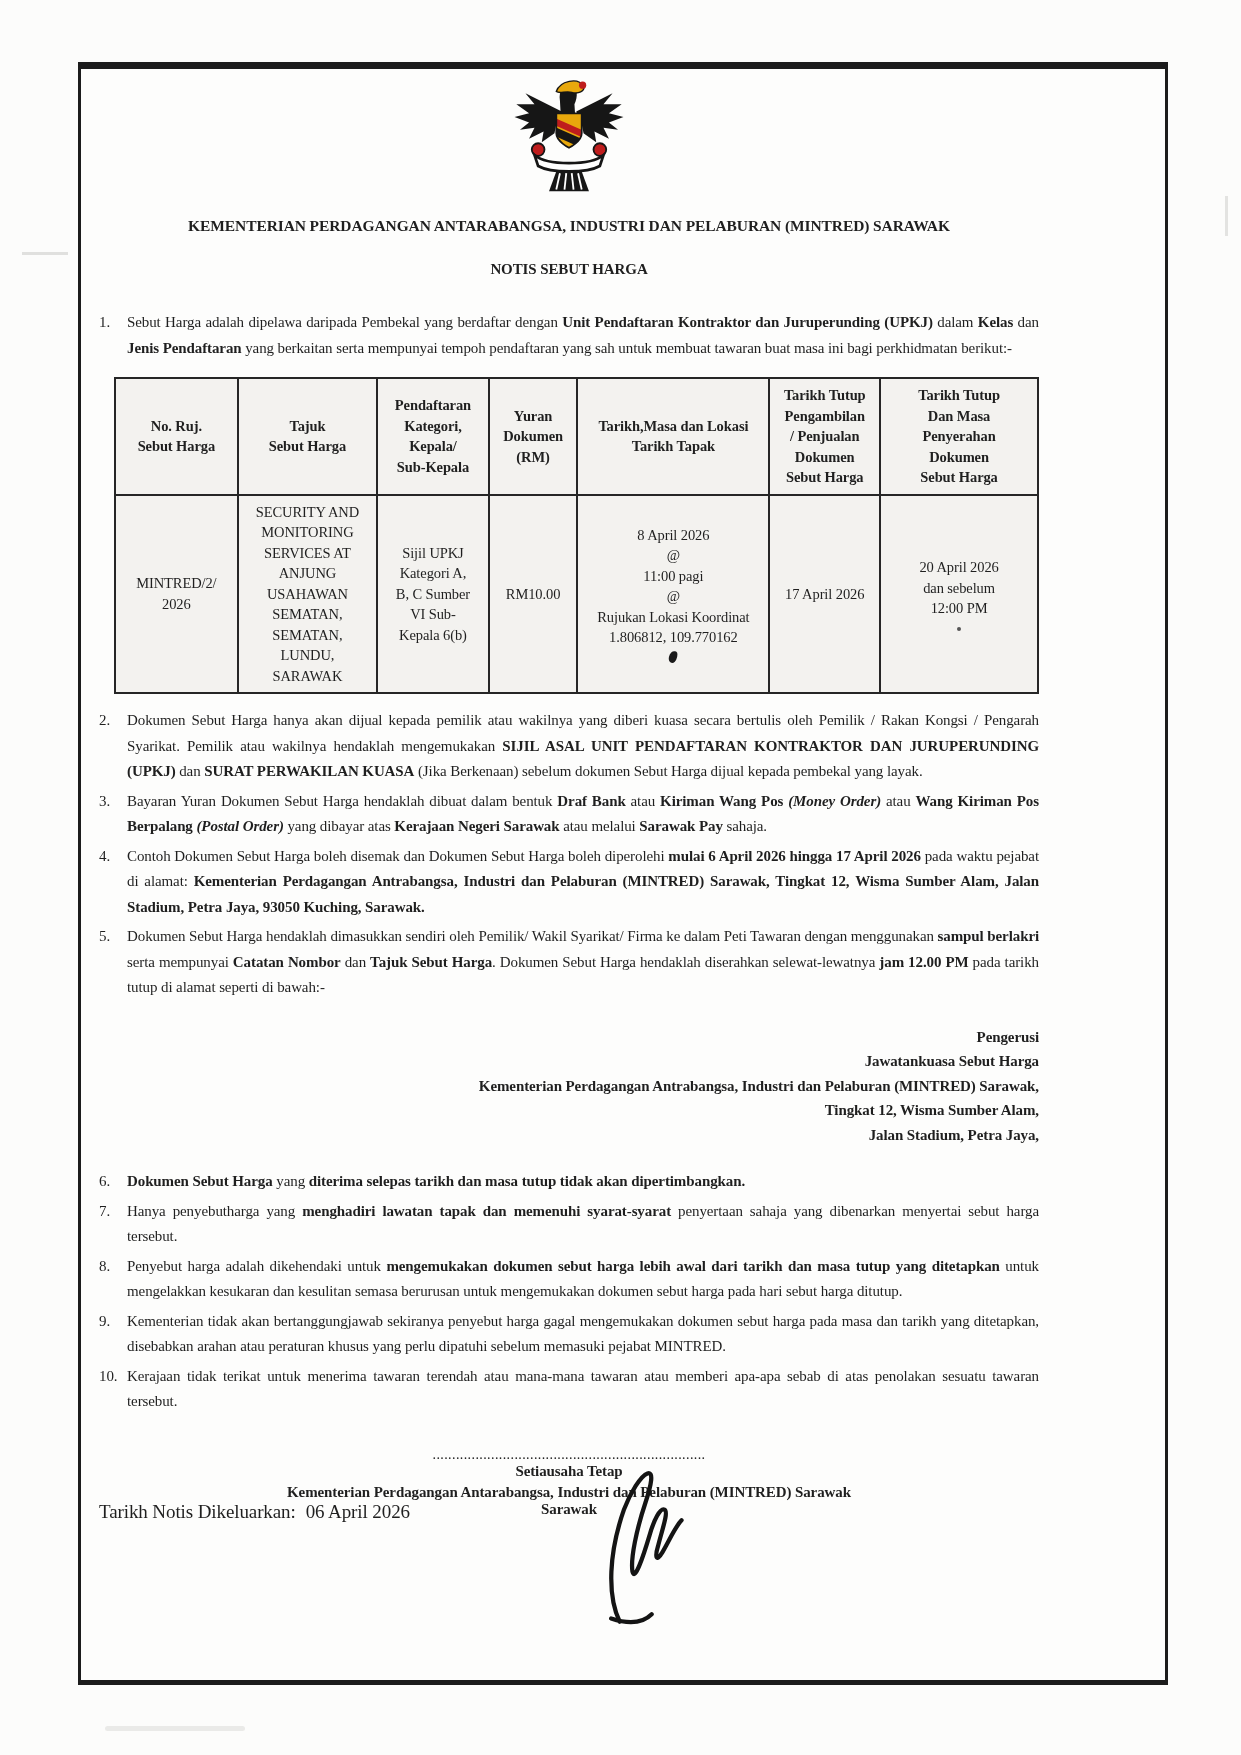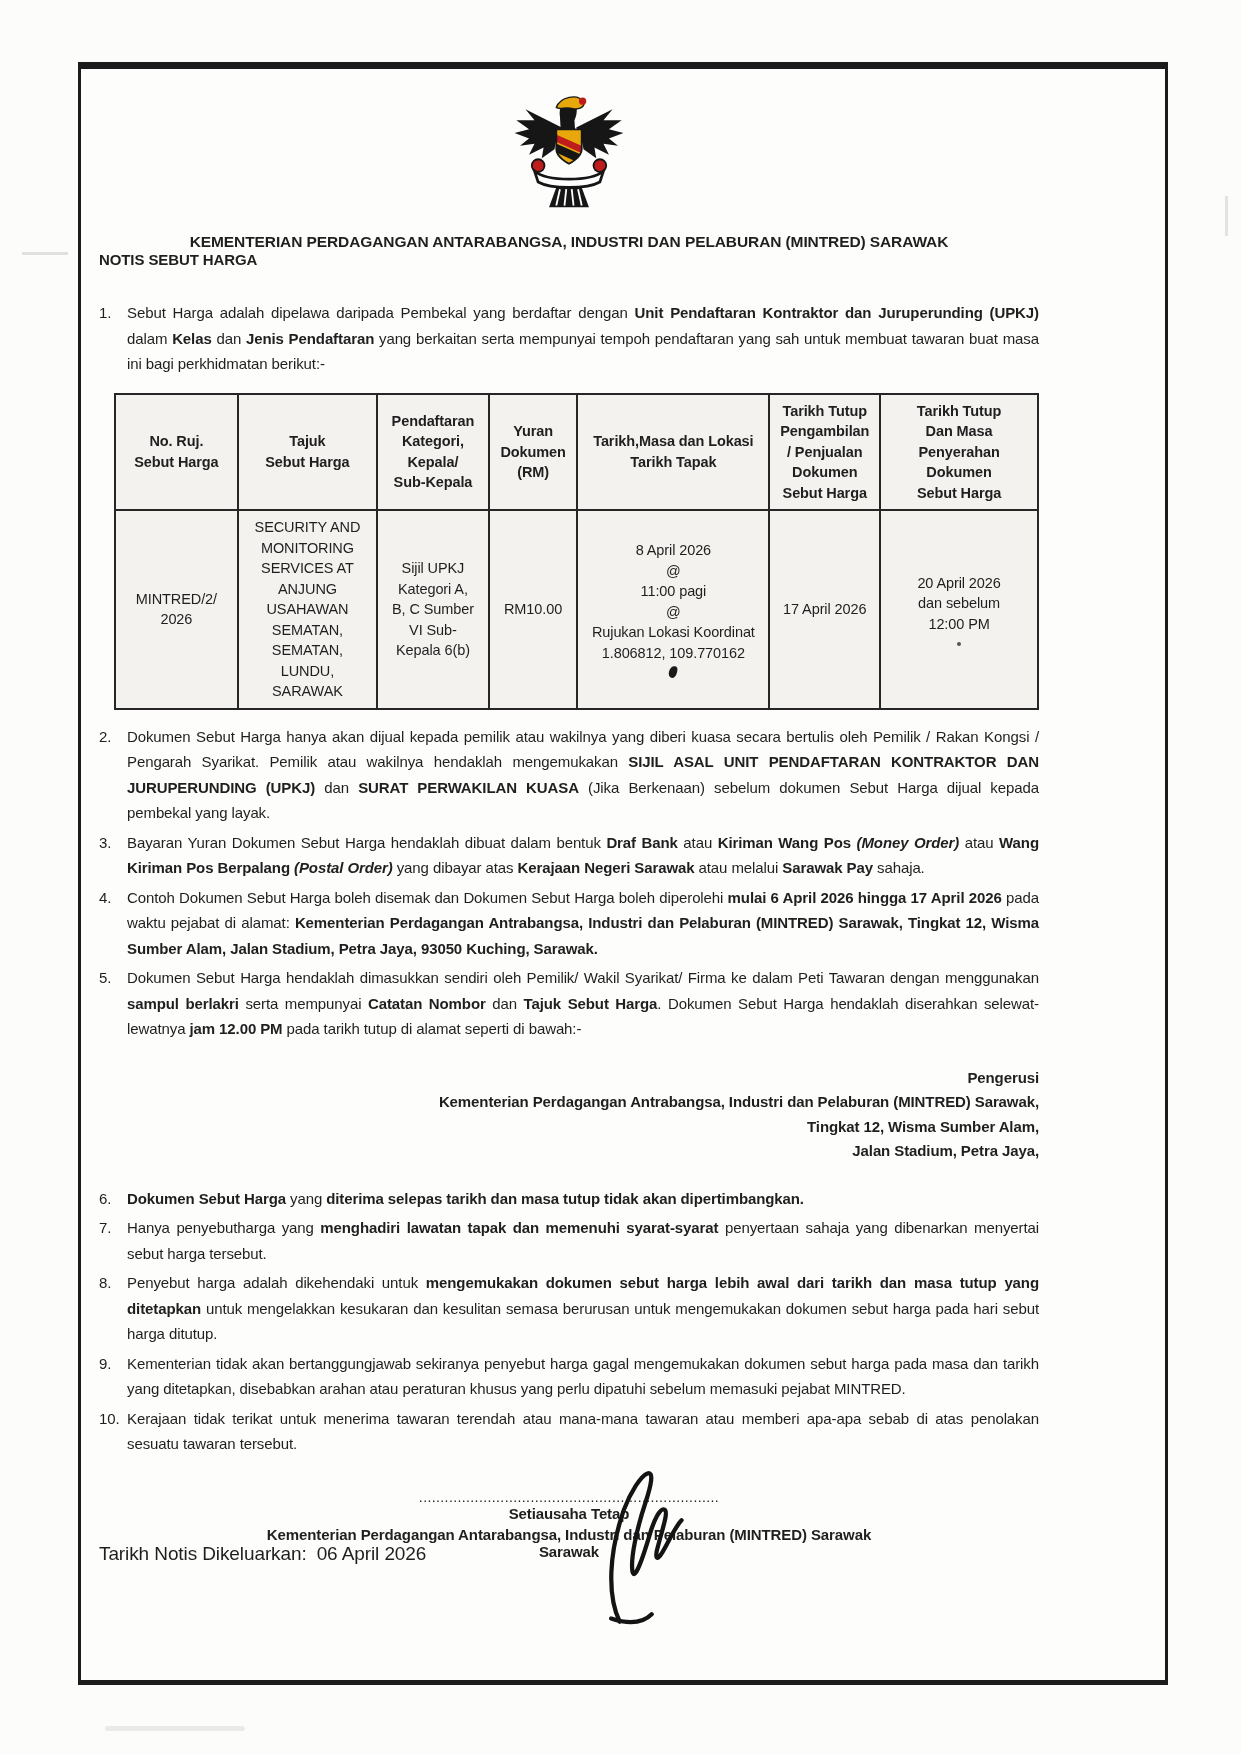--- a/index.html
+++ b/index.html
@@ -16,26 +16,27 @@
     width:1090px; height:1623px;
     box-sizing:border-box;
     border:3px solid #1c1c1c;
     border-top-width:7px;
     border-bottom-width:5px;
     background:#fdfdfc;
   }
   .content {
     box-sizing:border-box;
     height:100%;
-    padding:20px 126px 0 18px;
+    padding:4px 126px 0 18px;
     letter-spacing:-0.1px;
+    font-family:Liberation Serif, serif;
   }
   .crest-wrap { text-align:center; margin-top:4px; }
   .title1 { text-align:center; font-weight:bold; font-size:15.5px; margin-top:18px; }
-  .title2 { text-align:left; font-weight:bold; font-size:15px; }
+  .title2 { text-align:center; font-weight:bold; font-size:15px; margin-top:26px; }
   .list { margin-top:32px; }
   .list-item { display:flex; font-size:15px; line-height:25.5px; text-align:justify; margin-bottom:4px; }
   .list-item .num { width:28px; flex:0 0 28px; }
   .list-item .item-body { flex:1; }
   .b { font-weight:bold; }
   .i { font-style:italic; }
 
   table.notice {
     border-collapse:collapse;
     margin:16px 0 14px 15px;
@@ -252,20 +253,21 @@
           <span class="item-body"><span>Contoh Dokumen Sebut Harga boleh disemak dan Dokumen Sebut Harga boleh diperolehi </span><span class="b">mulai 6 April 2026 hingga 17 April 2026</span><span> pada waktu pejabat di alamat: </span><span class="b">Kementerian Perdagangan Antrabangsa, Industri dan Pelaburan (MINTRED) Sarawak, Tingkat 12, Wisma Sumber Alam, Jalan Stadium, Petra Jaya, 93050 Kuching, Sarawak.</span></span>
         </div>
         <div class="list-item">
           <span class="num">5.</span>
           <span class="item-body"><span>Dokumen Sebut Harga hendaklah dimasukkan sendiri oleh Pemilik/ Wakil Syarikat/ Firma ke dalam Peti Tawaran dengan menggunakan </span><span class="b">sampul berlakri</span><span> serta mempunyai </span><span class="b">Catatan Nombor</span><span> dan </span><span class="b">Tajuk Sebut Harga</span><span>. Dokumen Sebut Harga hendaklah diserahkan selewat-lewatnya </span><span class="b">jam 12.00 PM</span><span> pada tarikh tutup di alamat seperti di bawah:-</span></span>
         </div>
       </div>
 
     <div class="address">
         <div>Pengerusi</div>
+        <div>Jawatankuasa Sebut Harga</div>
         <div>Kementerian Perdagangan Antrabangsa, Industri dan Pelaburan (MINTRED) Sarawak,</div>
         <div>Tingkat 12, Wisma Sumber Alam,</div>
         <div>Jalan Stadium, Petra Jaya,</div>
       </div>
 
     <div class="list" style="margin-top:0">
         <div class="list-item">
           <span class="num">6.</span>
           <span class="item-body"><span class="b">Dokumen Sebut Harga</span><span> yang </span><span class="b">diterima selepas tarikh dan masa tutup tidak akan dipertimbangkan.</span></span>
         </div>

